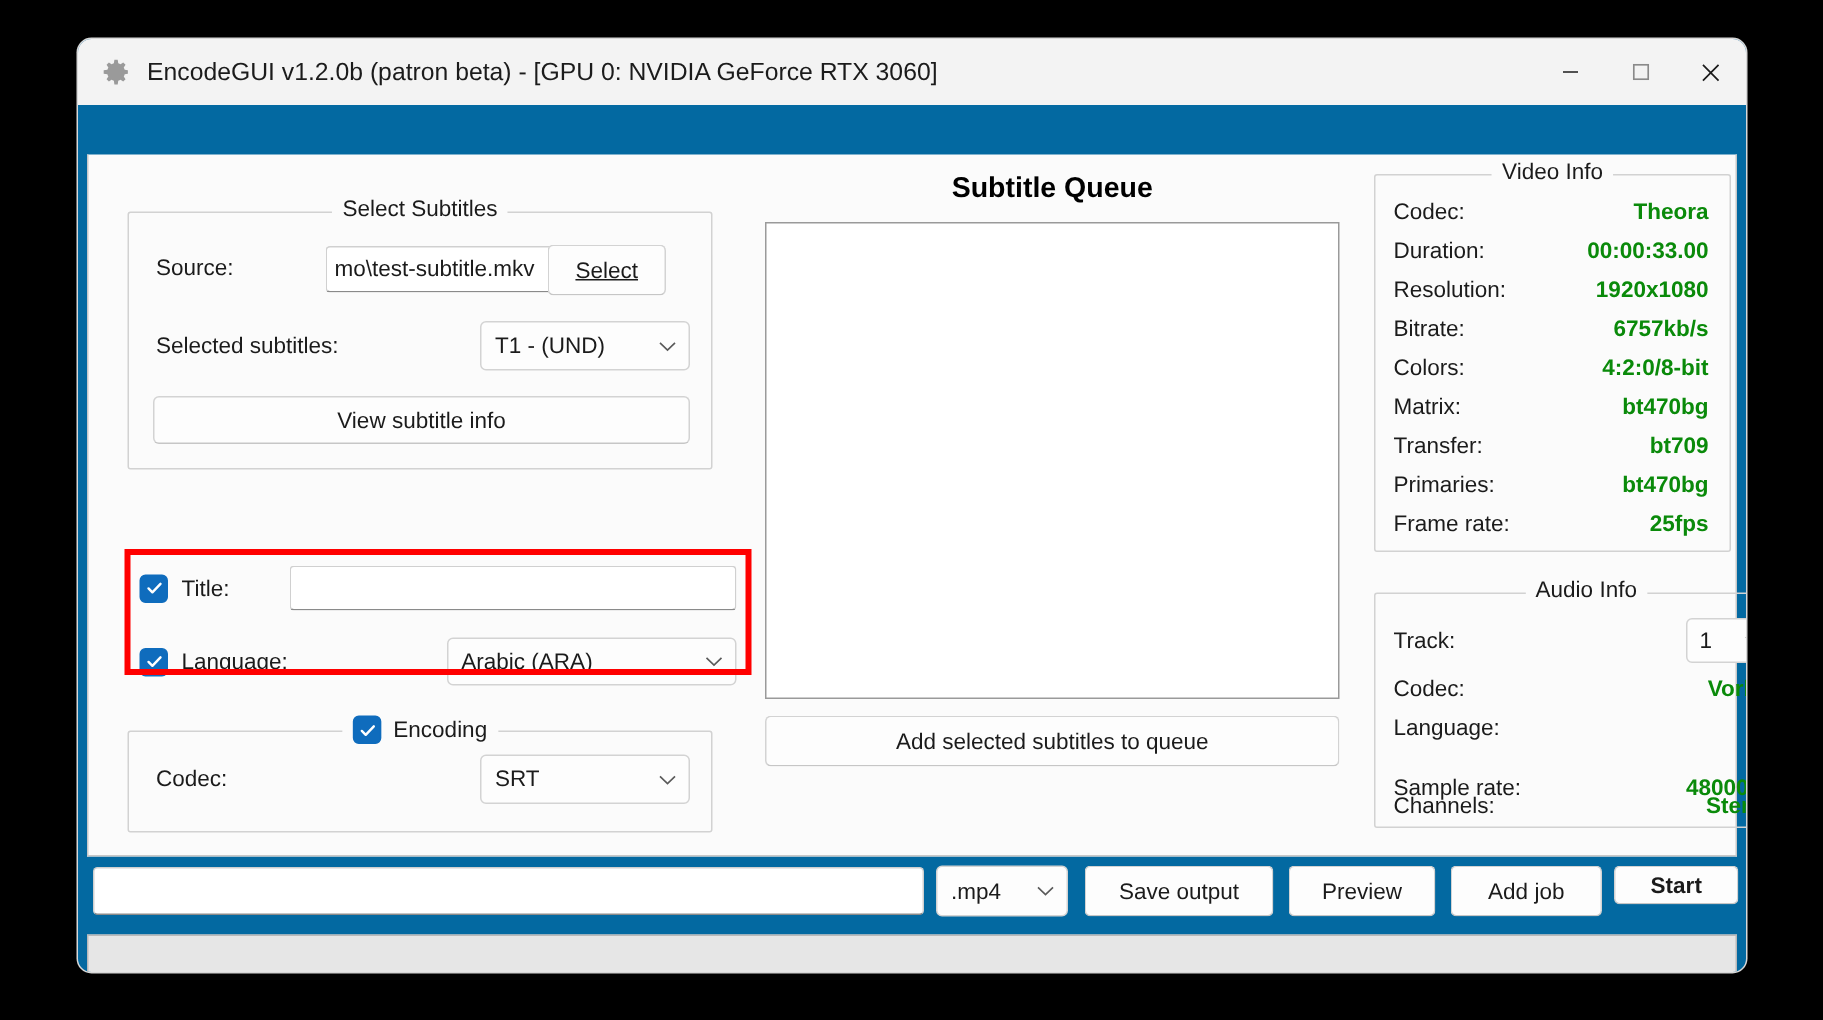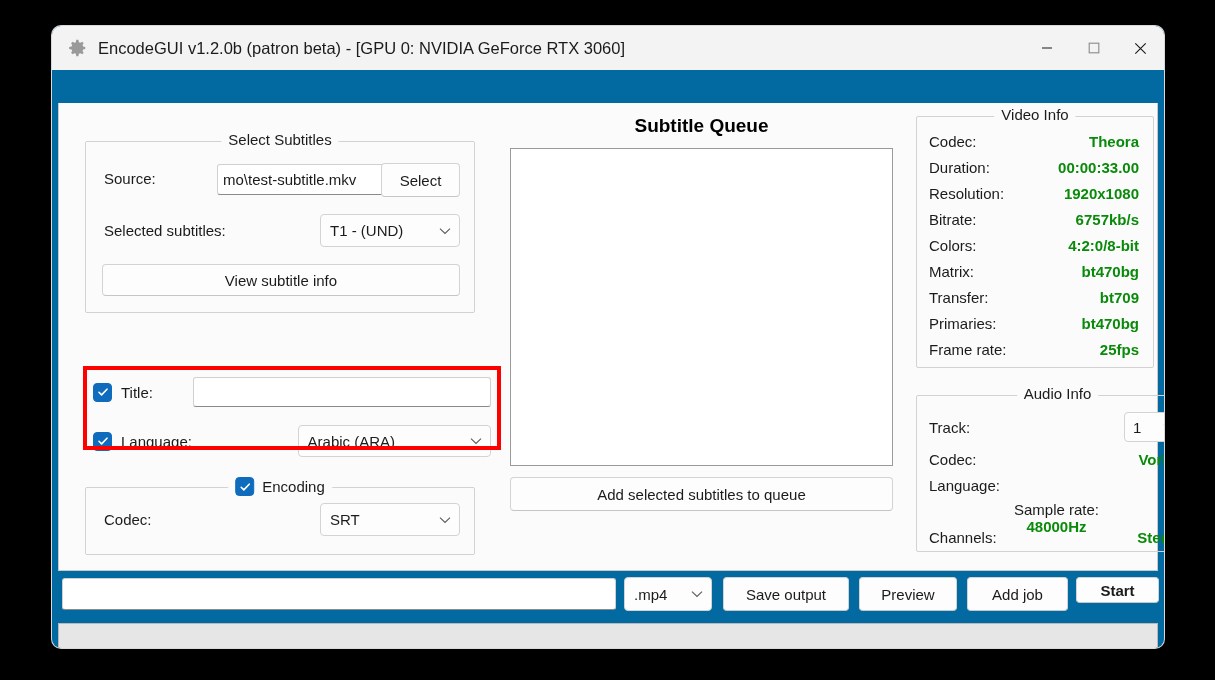--- a/index.html
+++ b/index.html
@@ -228,21 +228,21 @@
 
     <div class="pane-left">
 
       <div class="group" style="left:26px; top:38px; width:390px; height:172px;">
         <div class="group-title">Select Subtitles</div>
 
         <span class="lbl" style="position:absolute; left:18px; top:28px;">Source:</span>
 
         <div class="textinput" style="position:absolute; left:107px; top:22px; width:181px; height:31px;margin-left:24px;" placeholder="">mo\test-subtitle.mkv</div>
 
-        <div class="btn" style="position:absolute; left:295px; top:21px; width:79px; height:34px;">Select</div>
+        <div class="btn" style="position:absolute; left:279px; top:21px; width:79px; height:34px;text-decoration:underline;">Select</div>
 
         <span class="lbl" style="position:absolute; left:18px; top:80px;">Selected subtitles:</span>
 
         <div class="combo" style="position:absolute; left:234px; top:72px; width:140px; height:33px;">
           <span>T1 - (UND)</span>
           <svg class="chev" viewBox="0 0 12 8">
             <path d="M1 1.6L6 6.4 11 1.6" stroke="#5a5a5a" stroke-width="1.1" fill="none"></path>
           </svg>
         </div>
 
@@ -358,21 +358,21 @@
         </div>
 
         <div class="inforow" style="top:53px;">
           <span class="k">Codec:</span>
           <span class="v">Vorbis</span>
           </div>
         <div class="inforow" style="top:79px;">
           <span class="k">Language:</span>
           <span class="v">?</span>
           </div>
-        <div class="inforow" style="top:105px;flex-direction:column;">
+        <div class="inforow" style="top:119px;">
           <span class="k">Sample rate:</span>
           <span class="v">48000Hz</span>
           </div>
         <div class="inforow" style="top:131px;">
           <span class="k">Channels:</span>
           <span class="v">Stereo</span>
           </div>
       </div>
     </div>
   </div>

